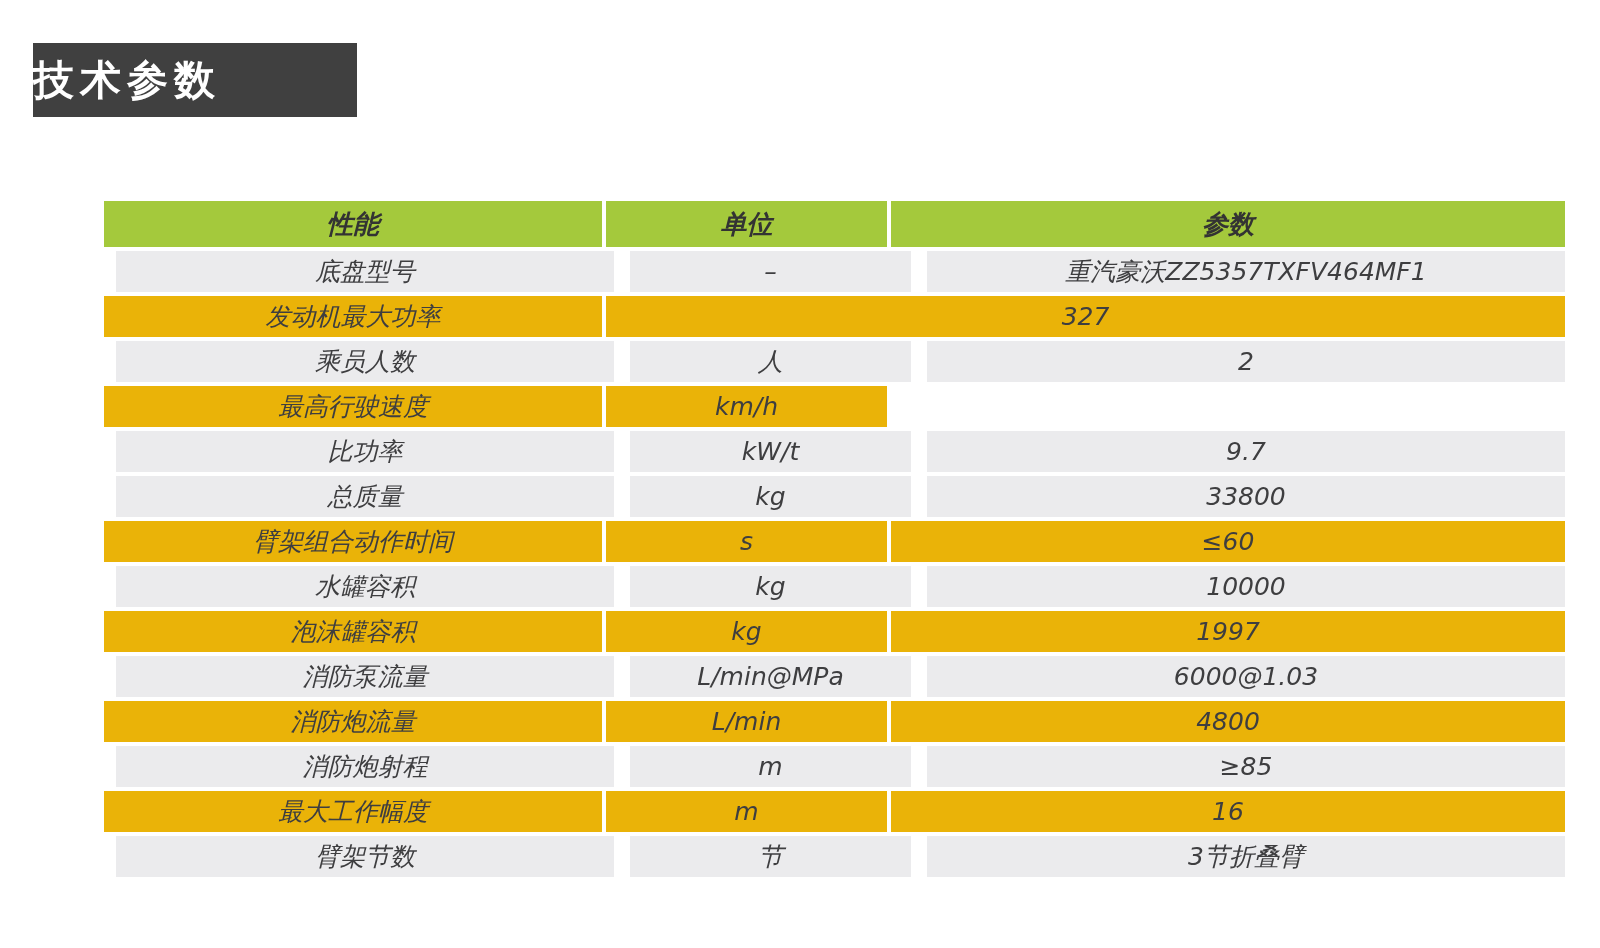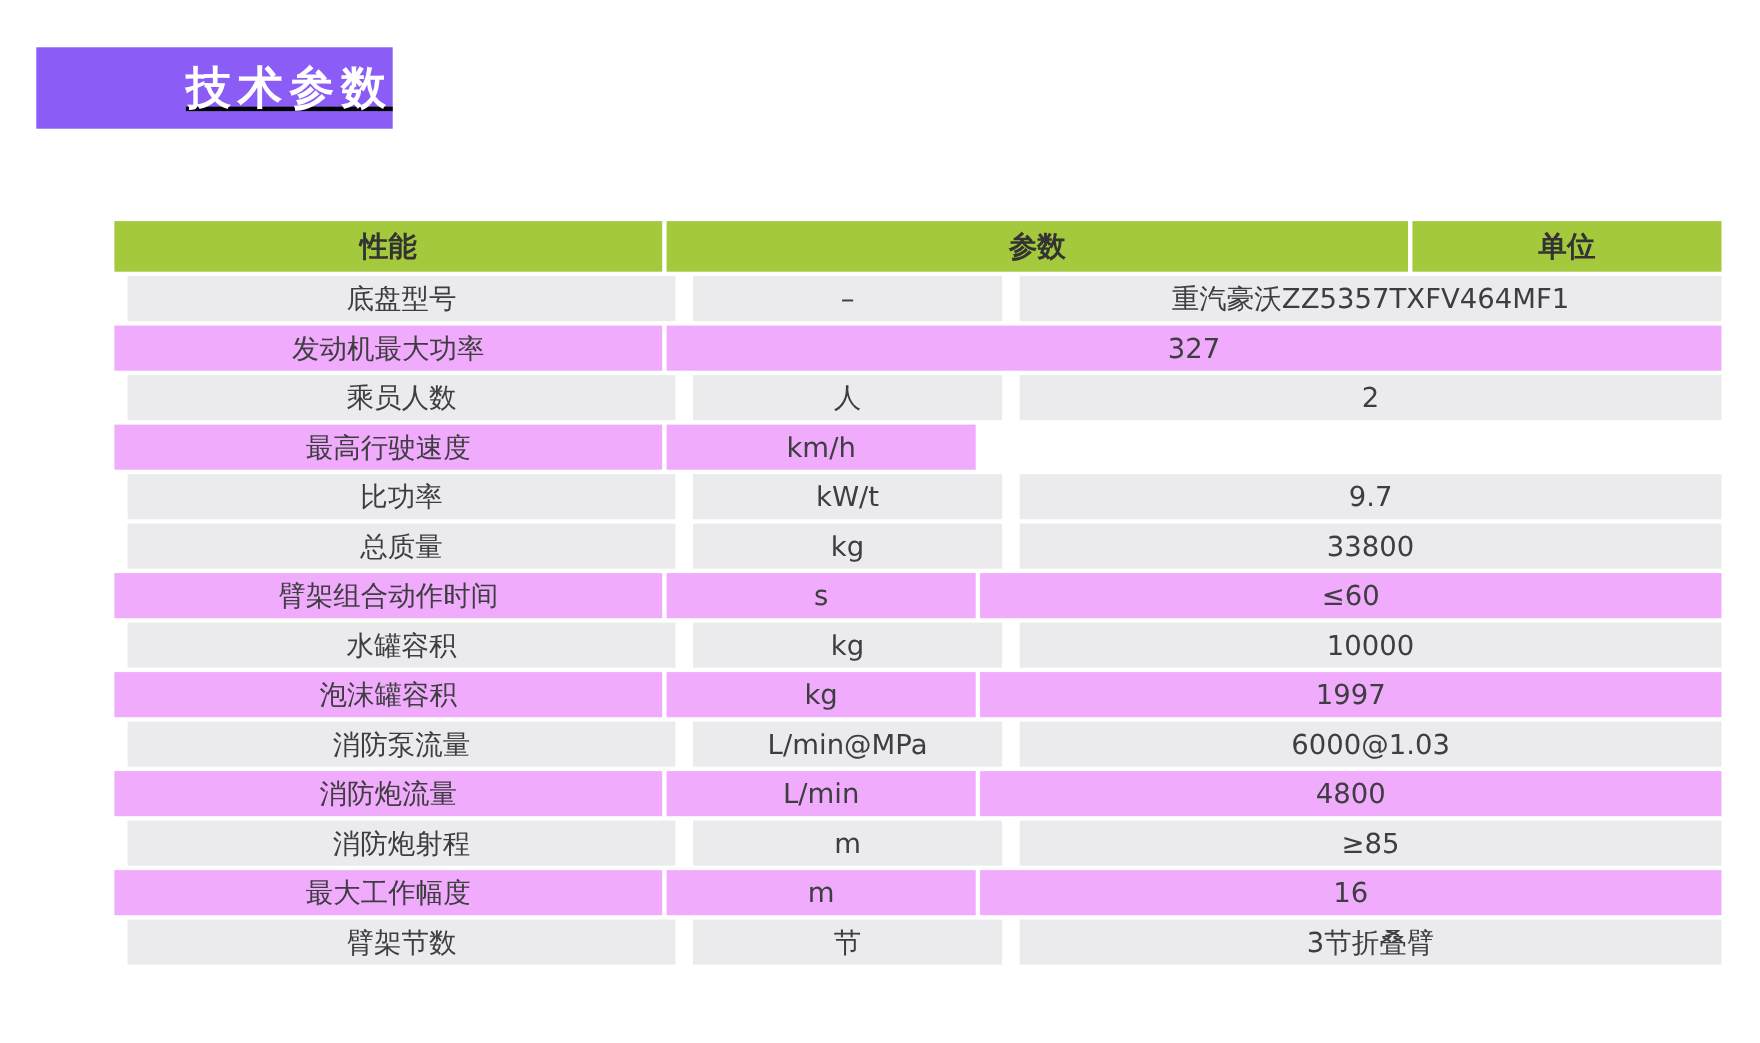--- a/index.html
+++ b/index.html
@@ -7,22 +7,22 @@
     width: 1600px; height: 948px;
     background: #ffffff;
     font-family: "DejaVu Sans", "Liberation Sans", sans-serif;
     position: relative;
     overflow: hidden;
   }
   .title-box {
     position: absolute;
     left: 33px; top: 43px;
     width: 324px; height: 74px;
-    background: #8b5cf6;
-    display: flex; align-items: center; justify-content: flex-end; text-decoration: underline;
+    background: #404040;
+    display: flex; align-items: center; justify-content: flex-start;
   }
   .title-text {
     color: #ffffff;
     font-size: 41px;
     font-weight: bold;
     letter-spacing: 6px;
     white-space: nowrap;
   }
   .param-table {
     position: absolute;
@@ -35,47 +35,48 @@
     margin-bottom: 4px;   
   }
   .cell {
     display: flex; align-items: center; justify-content: center;
     text-align: right;
     height: 41px;
     font-size: 25px;
     color: #3e3e40;
     overflow: hidden;
     white-space: nowrap;
+    font-style: italic;
   }
   .c1 { width: 498px; }
   .c2 { width: 281px; }
   .c3 { flex: 1; }
   .tr.header .cell {
     height: 46px;
     background: #a4c93c;
     font-weight: bold;
     font-size: 26px;
     color: #333333;
   }
   .tr.light .cell { background: #ebebed; margin-left: 12px; }
-  .tr.dark  .cell { background: #f0abfc; }
+  .tr.dark  .cell { background: #eab308; }
 </style>
 </head>
 <body>
 
 <div class="title-box">
   <span class="title-text">技术参数</span>
 </div>
 
 <div class="param-table">
 
   <div class="tr header">
     <div class="cell c1">性能</div>
+    <div class="cell c2">单位</div>
     <div class="cell c3">参数</div>
-    <div class="cell c2">单位</div>
   </div>
 
   <div class="tr light">
     <div class="cell c1">底盘型号</div>
     <div class="cell c2">–</div>
     <div class="cell c3">重汽豪沃ZZ5357TXFV464MF1</div>
   </div>
 
   <div class="tr dark">
     <div class="cell c1">发动机最大功率</div>

